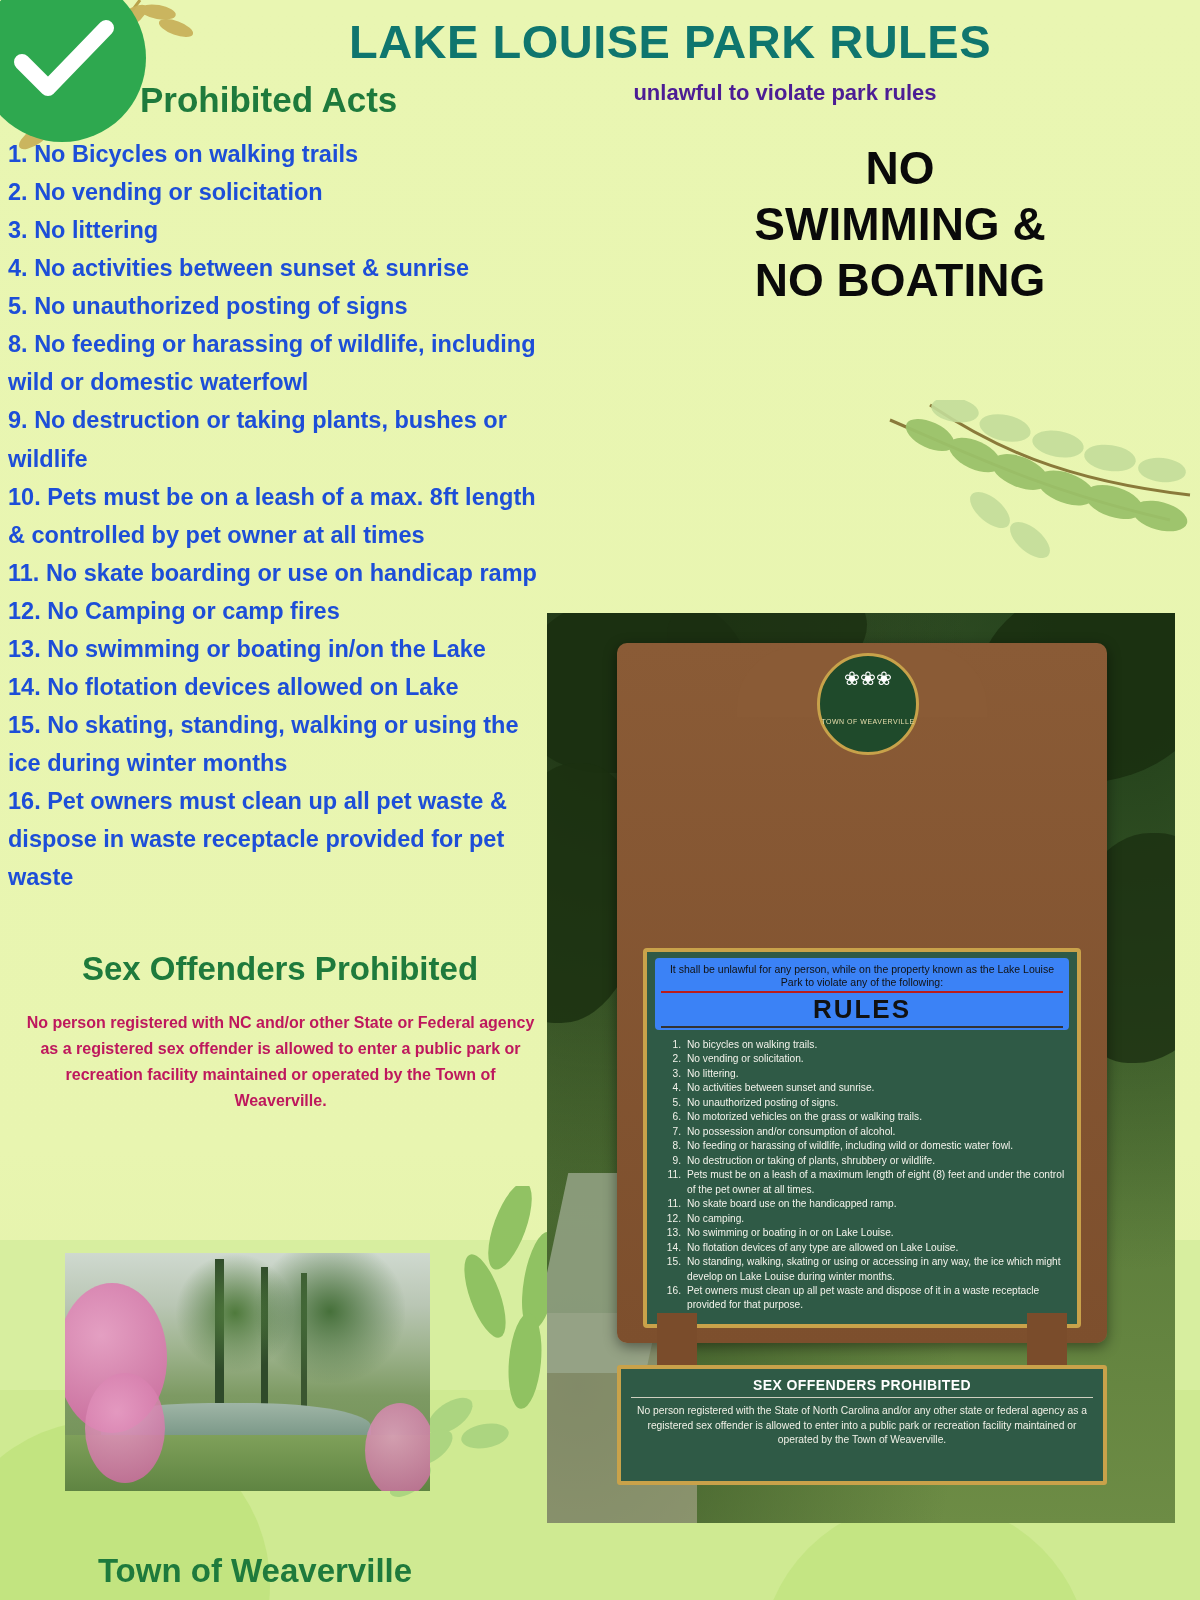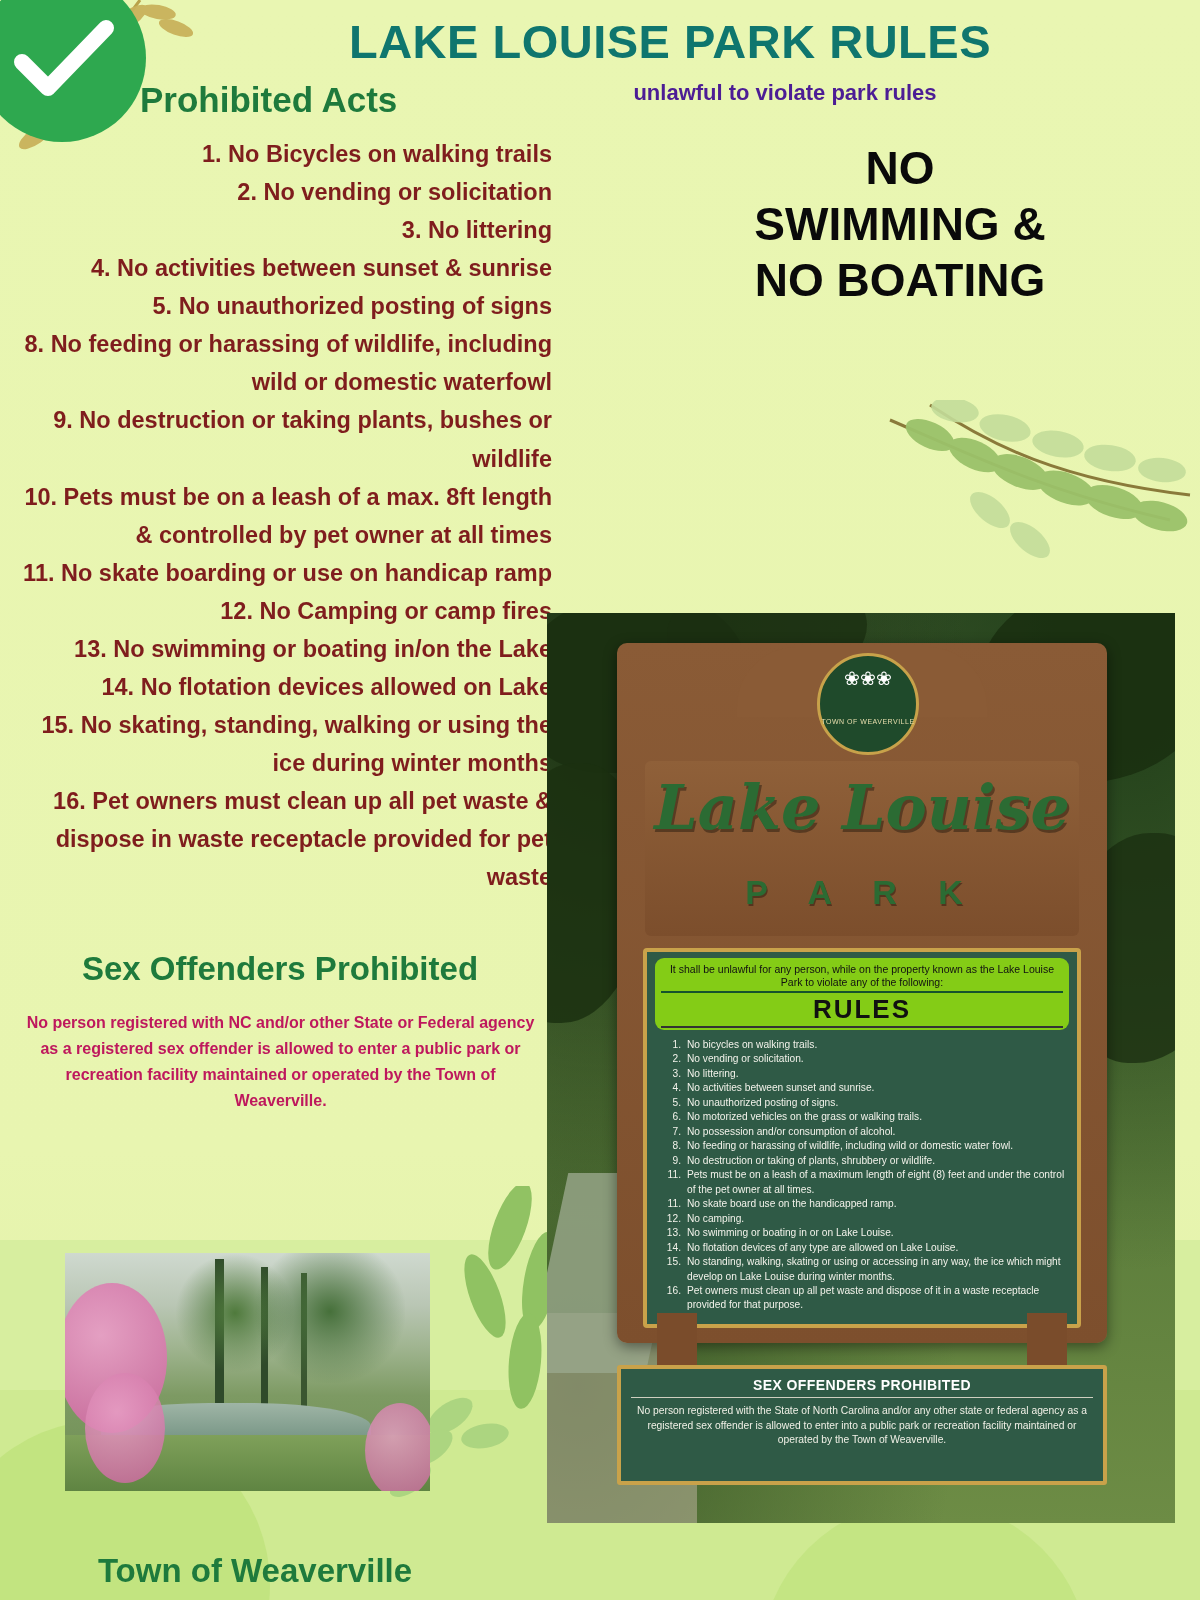--- a/index.html
+++ b/index.html
@@ -119,23 +119,23 @@
   .rules-list {
     position: absolute;
     left: 0px;
     top: 135px;
     width: 560px;
     z-index: 5;
   }
   .rule-line {
     font-size: 23.5px;
     font-weight: bold;
-    color: #7f1d1d;
+    color: #1d4ed8;
     line-height: 1.62;
-    text-align: right;
+    text-align: left;
     padding: 0 8px;
   }
 
   
   .sex-heading {
     position: absolute;
     left: 10px;
     top: 950px;
     width: 540px;
     font-size: 33px;
@@ -249,26 +249,26 @@
     position:absolute; left:0; top: 112px; width:100%; text-align:center;
     font-weight: bold; font-size: 34px; letter-spacing: 16px; color:#2b6b33;
     text-shadow: 1px 2px 0 rgba(0,0,0,.35);
   }
   .rules-panel {
     position:absolute; left: 26px; top: 305px; width: 438px; height: 380px;
     background: #2f5a46; border: 4px solid #c9a24a; border-radius: 4px;
     padding: 6px 8px; box-sizing: border-box;
   }
   .rp-header {
-    background:#84cc16; color:#111; font-size: 10.5px; line-height: 1.25;
-    text-align:center; padding: 5px 6px 2px; border-radius: 9px;
+    background:#3b82f6; color:#111; font-size: 10.5px; line-height: 1.25;
+    text-align:center; padding: 5px 6px 2px; border-radius: 4px;
   }
   .rp-rules-word {
     font-size: 26px; font-weight: bold; letter-spacing: 2px; text-align:center;
-    border-top: 2px solid #14532d; border-bottom: 2px solid #333; margin-top: 2px;
+    border-top: 2px solid #b91c1c; border-bottom: 2px solid #333; margin-top: 2px;
   }
   .rp-list { margin: 8px 2px 0 6px; color: #f2f2ea; font-size: 10.2px; line-height: 1.42; }
   .rp-item { display:flex; gap: 6px; }
   .rp-num { width: 20px; text-align: right; flex: none; }
   .so-panel {
     position:absolute; left: 70px; top: 752px; width: 490px; height: 120px;
     background: #2f5a46; border: 4px solid #c9a24a; border-radius: 3px;
     box-sizing: border-box; padding: 8px 10px;
   }
   .so-title { color:#fff; font-weight: bold; font-size: 14px; text-align:center; border-bottom: 1px solid #cfcfc0; padding-bottom: 4px; letter-spacing:.4px;}
@@ -412,24 +412,20 @@
   <div class="sp-leafblob" style="left:520px;top:220px;width:160px;height:230px;opacity:.8;"></div>
   <div class="sp-gravel"></div>
   <div class="sp-path"></div>
 
   <div class="sign-board">
     <div class="sign-top-arch"></div>
     <div class="sign-seal">
       <div class="seal-flowers">❀❀❀</div>
       <div class="seal-text">TOWN OF WEAVERVILLE</div>
     </div>
-    <div class="sign-title-band">
-      <div class="sign-lake-louise">Lake Louise</div>
-      <div class="sign-park">P A R K</div>
-    </div>
 
     <div class="rules-panel">
       <div class="rp-header">
         <div>It shall be unlawful for any person, while on the property known as the Lake Louise Park to violate any of the following:</div>
         <div class="rp-rules-word">RULES</div>
       </div>
       <div class="rp-list">
         <div class="rp-item">
             <span class="rp-num">1.</span>
             <span>No bicycles on walking trails.</span>

